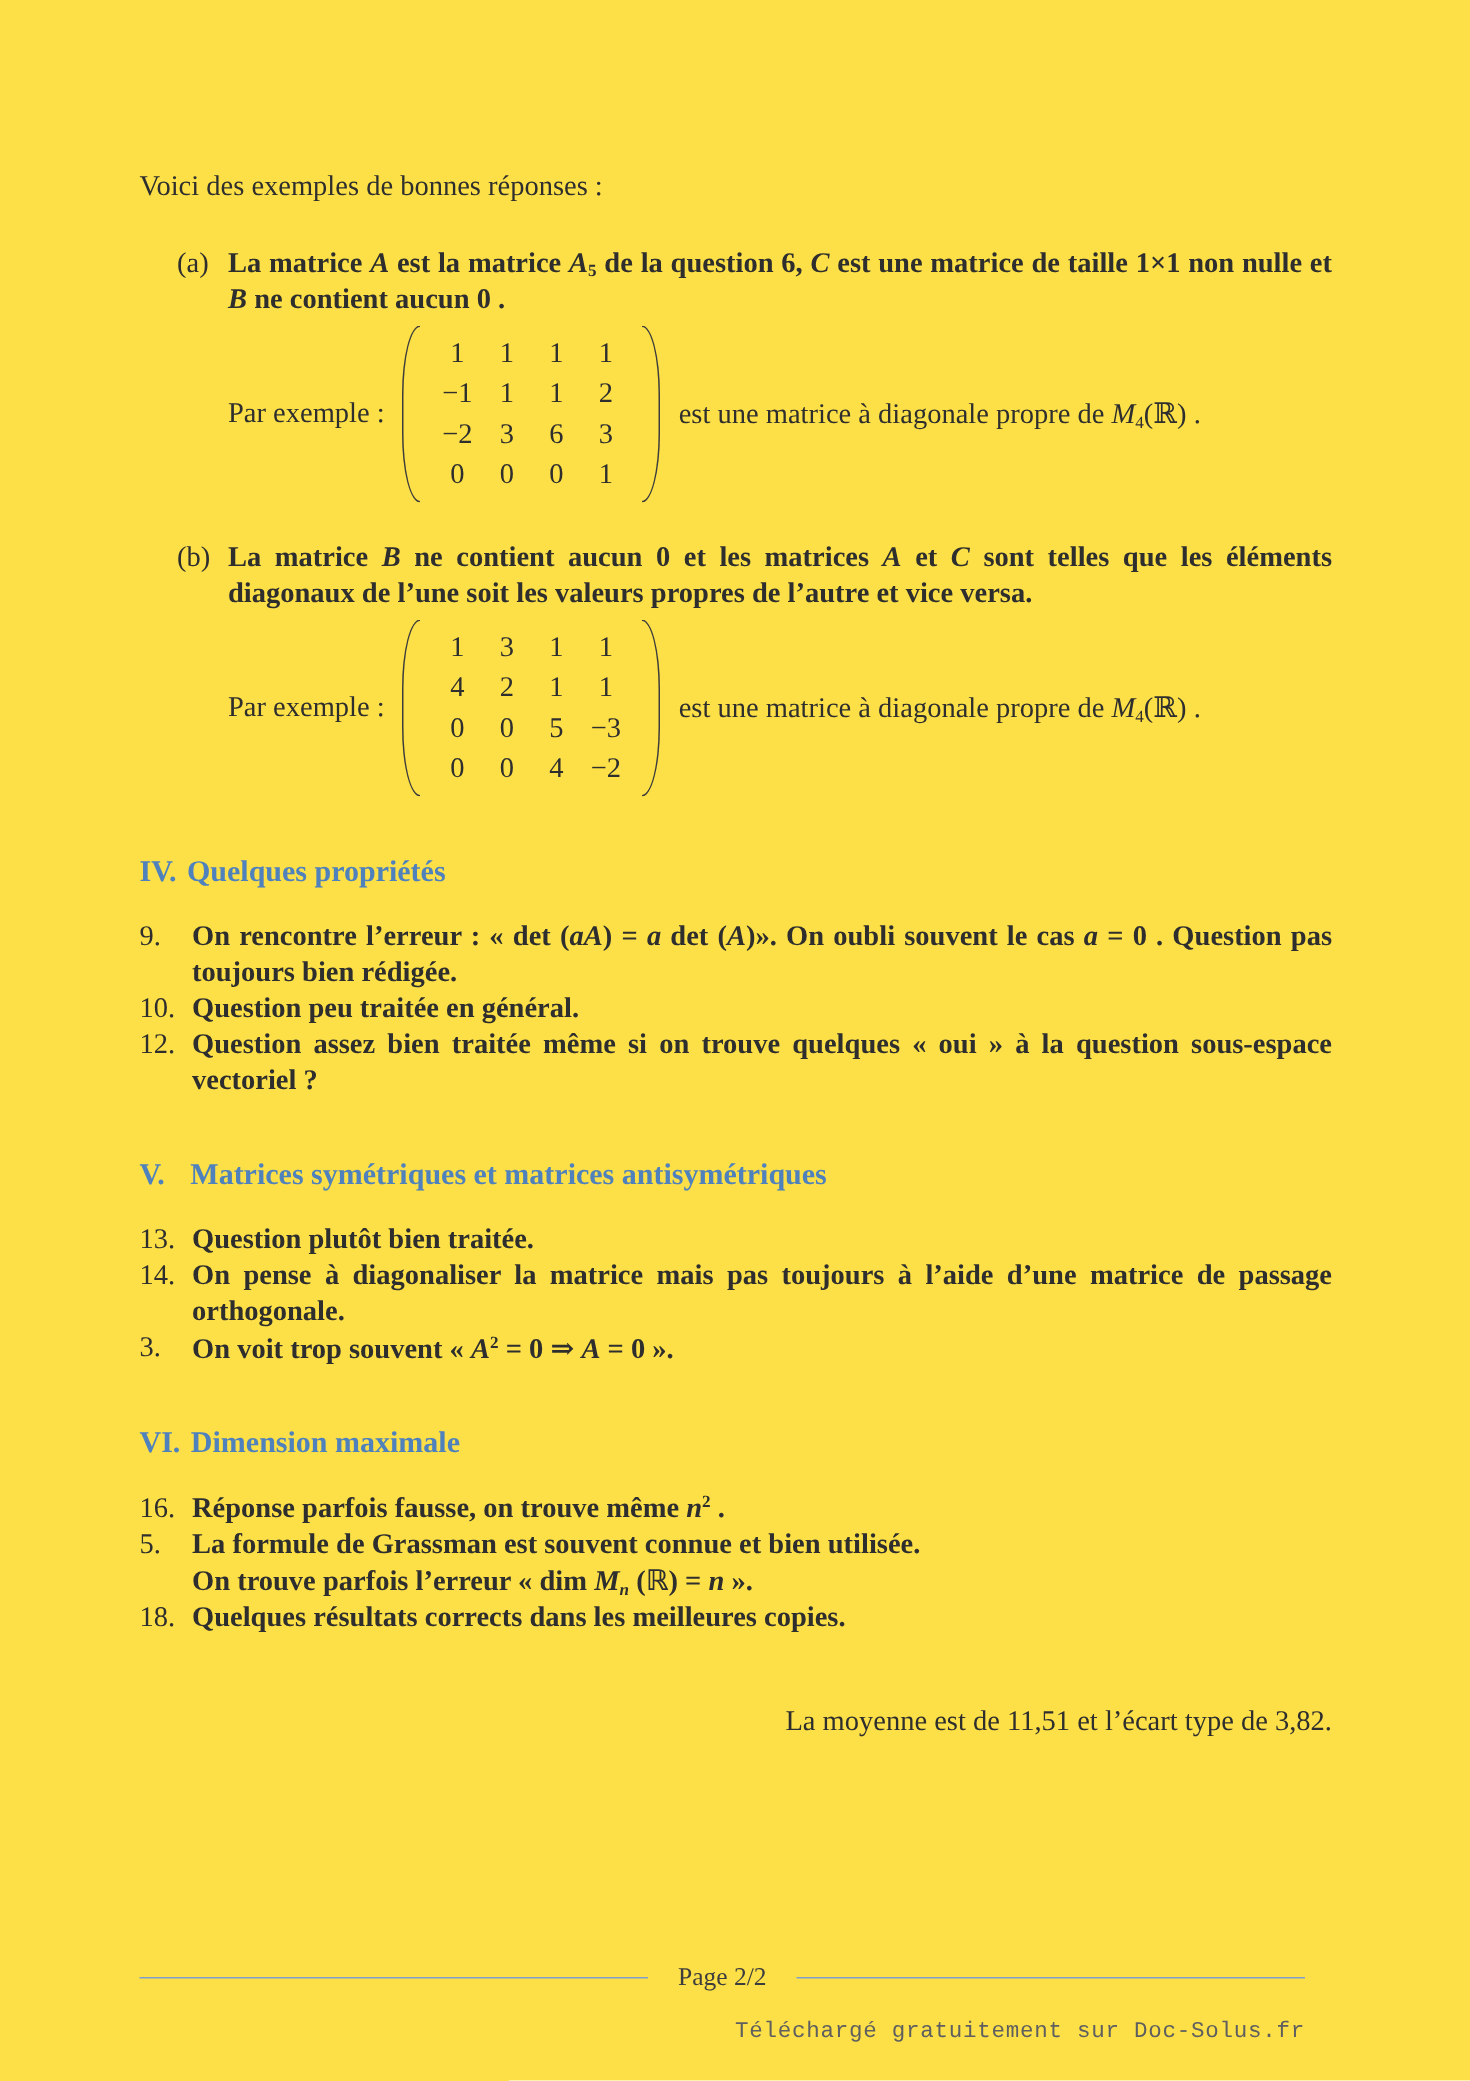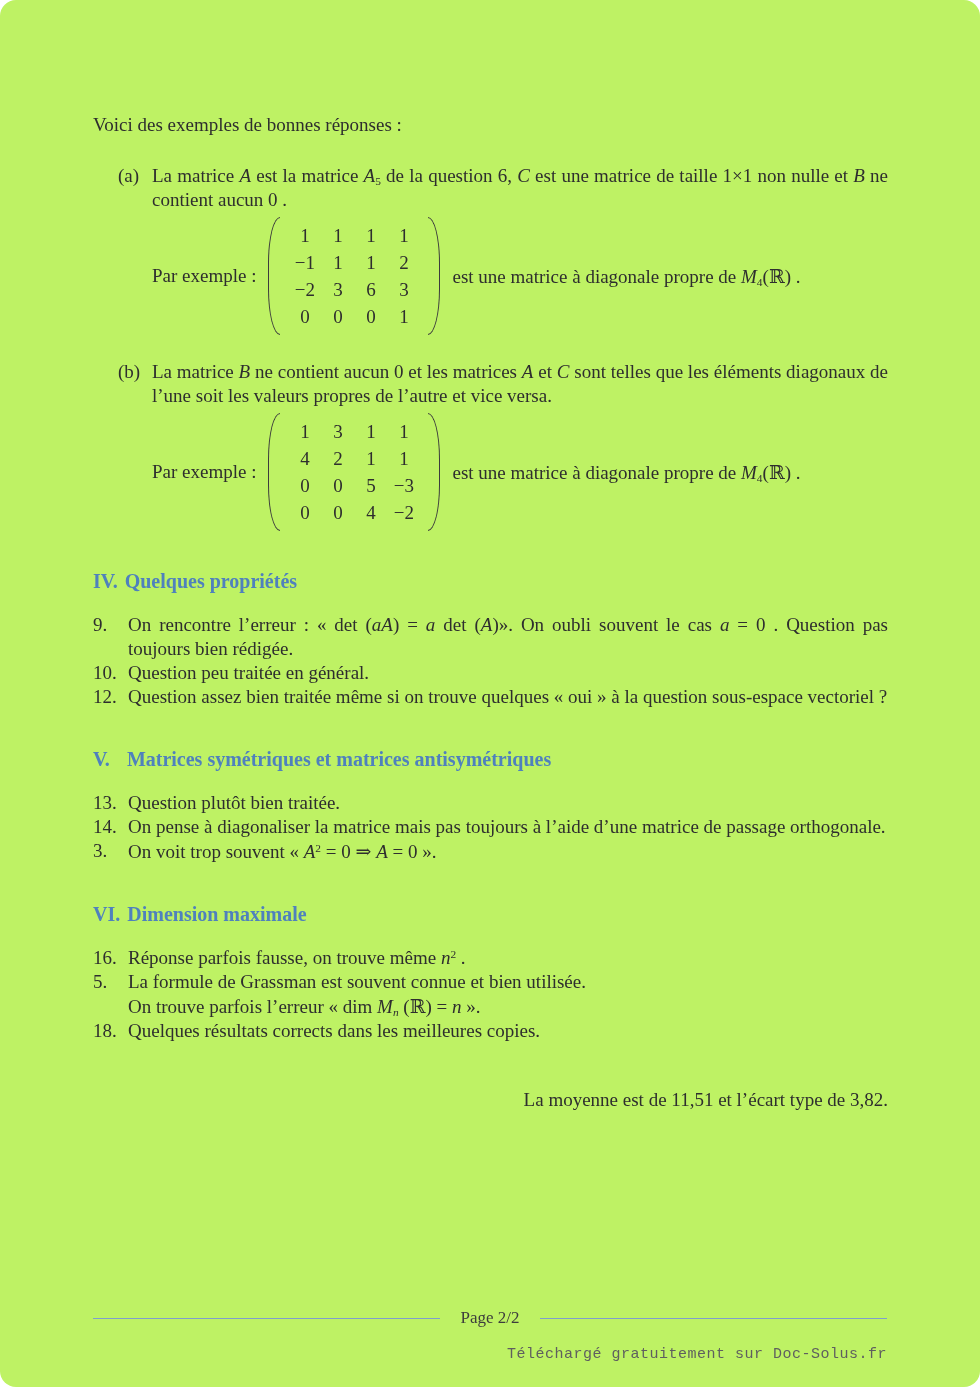--- a/index.html
+++ b/index.html
@@ -2,31 +2,30 @@
 <html lang="fr"><head>
 <meta charset="utf-8">
 <style>
   html,body{margin:0;padding:0;background:#ffffff;}
   .page{
     position:relative;
     width:980px;height:1387px;
     margin:0 auto;
     box-sizing:border-box;
     padding:113px 92px 0 93px;
-    background:#bef264;
+    background:#fde047;
     font-family:"Liberation Serif","DejaVu Serif",serif;
     font-size:19px;
     line-height:24px;
     color:#2e2e2e;
     overflow:hidden;
-    border-radius:16px;
   }
   .para{margin:0;}
   .para.intro{margin-bottom:27px;}
-  .just{text-align:justify;}
+  .just{text-align:justify;font-weight:bold;}
   
   .litem{display:flex;margin-top:25px;padding-left:25px;}
   .lnum{flex:0 0 34px;}
   .itext{flex:1;min-width:0;}
   
   .nitem{display:flex;}
   .nnum{flex:0 0 35px;}
   
   .example{display:flex;align-items:center;gap:12px;padding-left:59px;margin:5px 0 9px 0;}
   .ex-prefix{flex:0 0 auto;font-family:Liberation Serif, serif;}
@@ -42,21 +41,21 @@
   .heading{margin:38px 0 20px 0;font-weight:bold;color:#4f81bd;font-size:20px;line-height:24px;}
   .gap-s .hnum{margin-right:7px;text-align:right;}
   .gap-l .hnum{margin-right:17px;}
   .closing{margin-top:45px;text-align:right;}
   
   .it{font-style:italic;}
   .sub{font-size:0.6em;vertical-align:-0.28em;line-height:0;}
   .sup{font-size:0.6em;vertical-align:0.55em;line-height:0;}
   .sym{font-family:"DejaVu Serif","DejaVu Sans",serif;}
   
-  .footer{position:absolute;left:93px;right:93px;bottom:20px;}
+  .footer{position:absolute;left:93px;right:110px;bottom:20px;}
   .footer-rule{display:flex;align-items:center;}
   .rule-line{flex:1;height:1px;background:#7f9fce;}
   .page-label{margin:0 20px;font-size:17px;color:#3d3d3d;white-space:nowrap;}
   .watermark{margin-top:13px;text-align:right;
     font-family:"Liberation Mono","DejaVu Sans Mono",monospace;
     font-size:15px;color:#5f5f5f;letter-spacing:0.5px;}
 </style>
 </head>
 <body>
 

